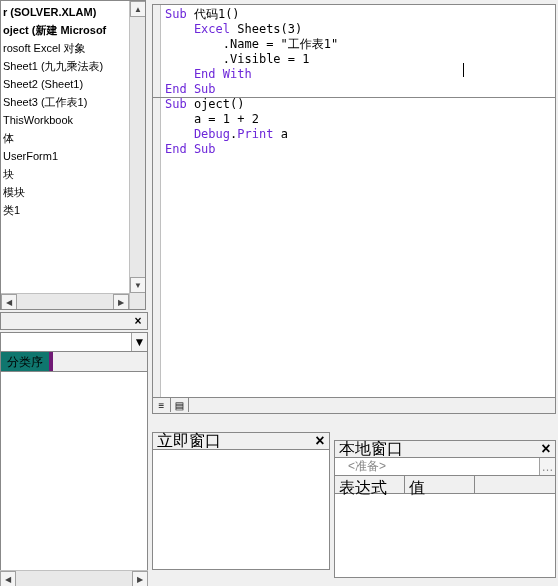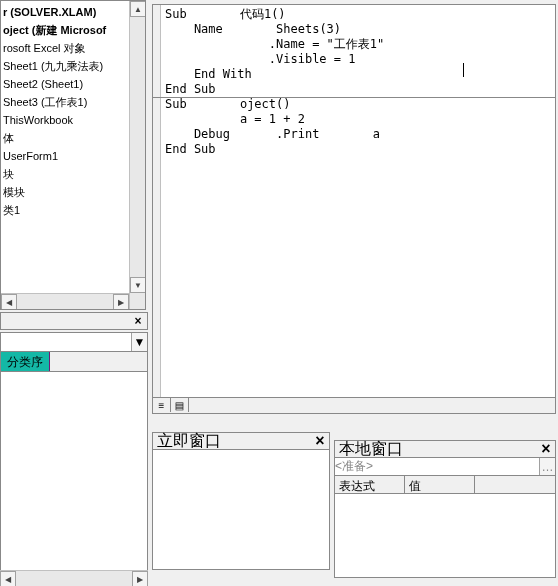--- a/index.html
+++ b/index.html
@@ -91,22 +91,22 @@
   }
   .prop-tabs {
     display:flex;
     height: 20px;
     background:#f0f0f0;
     border:1px solid #888;
     border-top:none;
   }
   .prop-tab {
     padding: 2px 6px;
-    border-right:1px solid #701a75;
-    background:#14b8a6;
+    border-right:4px solid #701a75;
+    background:#0f766e;
     cursor:pointer;
     font-size:12px;
   }
   .prop-grid {
     background:#fff;
     border:1px solid #888;
     border-top:none;
     height: 208px;
     position:relative;
   }
@@ -136,22 +136,22 @@
   }
   .code-text {
     position:absolute;
     left: 12px;
     top: 2px;
     font-family: SimSun, "宋体", monospace;
     font-size: 12px;
     line-height: 15px;
     white-space: pre;
   }
-  .kw { color: #000000; text-align: right; }
-  .nm { color: #000; margin-left: 46px; }
+  .kw { color: #6d28d9; text-align: right; }
+  .nm { color: #000; }
   .divider-line {
     position:absolute;
     left:0; right:0;
     border-top:1px solid #888;
   }
   .code-view-btns {
     height: 16px;
     display:flex;
     border:1px solid #888;
     border-top:none;
@@ -201,21 +201,21 @@
     background:#fff;
     border:1px solid #888;
     border-top:none;
     height: 120px;
     position:relative;
     overflow:hidden;
   }
   .ready-bar {
     height:18px;
     border-bottom:1px solid #888;
-    padding-left:0;
+    padding-left:13px;
     color:#888;
     display:flex; align-items:center;
     font-size:12px;
     position:relative;
   }
   .ready-dd {
     position:absolute; right:0; top:0; bottom:0;
     width:16px;
     background:#f4f4f4;
     border-left:1px solid #a0a0a0;
@@ -223,21 +223,21 @@
   }
   .locals-headers {
     display:flex;
     height:18px;
     border-bottom:1px solid #888;
     background:#f0f0f0;
   }
   .locals-headers div {
     border-right:1px solid #888;
     padding:2px 4px;
-    font-size:12px;
+    font-size:16px;
   }
   .cursor-caret {
     position:absolute;
     width:1px; height:14px;
     background:#000;
     left: 310px;
     top: 58px;
   }
   .lp-bottom-scroll {
     position:absolute;
@@ -291,21 +291,21 @@
     <div class="scroll-btn">◀</div>
     <div class="scroll-btn">▶</div>
   </div>
 </div>
 
 <div class="center-pane">
   <div class="code-dropdowns"></div>
   <div class="code-editor">
     <div class="code-margin"></div>
     <div class="code-text"><span class="kw">Sub </span><span class="nm">代码1()</span>
-<span class="kw">    Name </span><span class="nm">Sheets(3)</span>
+<span class="kw">    Excel </span><span class="nm">Sheets(3)</span>
 <span class="nm">        .Name = "工作表1"</span>
 <span class="nm">        .Visible = 1</span>
 <span class="kw">    End With</span>
 <span class="kw">End Sub</span>
 <span class="kw">Sub </span><span class="nm">oject()</span>
 <span class="nm">    a = 1 + 2</span>
 <span class="kw">    Debug</span><span class="nm">.</span><span class="kw">Print </span><span class="nm">a</span>
 <span class="kw">End Sub</span></div>
     <div class="divider-line" style="top:92px;"></div>
     <div class="cursor-caret"></div>

